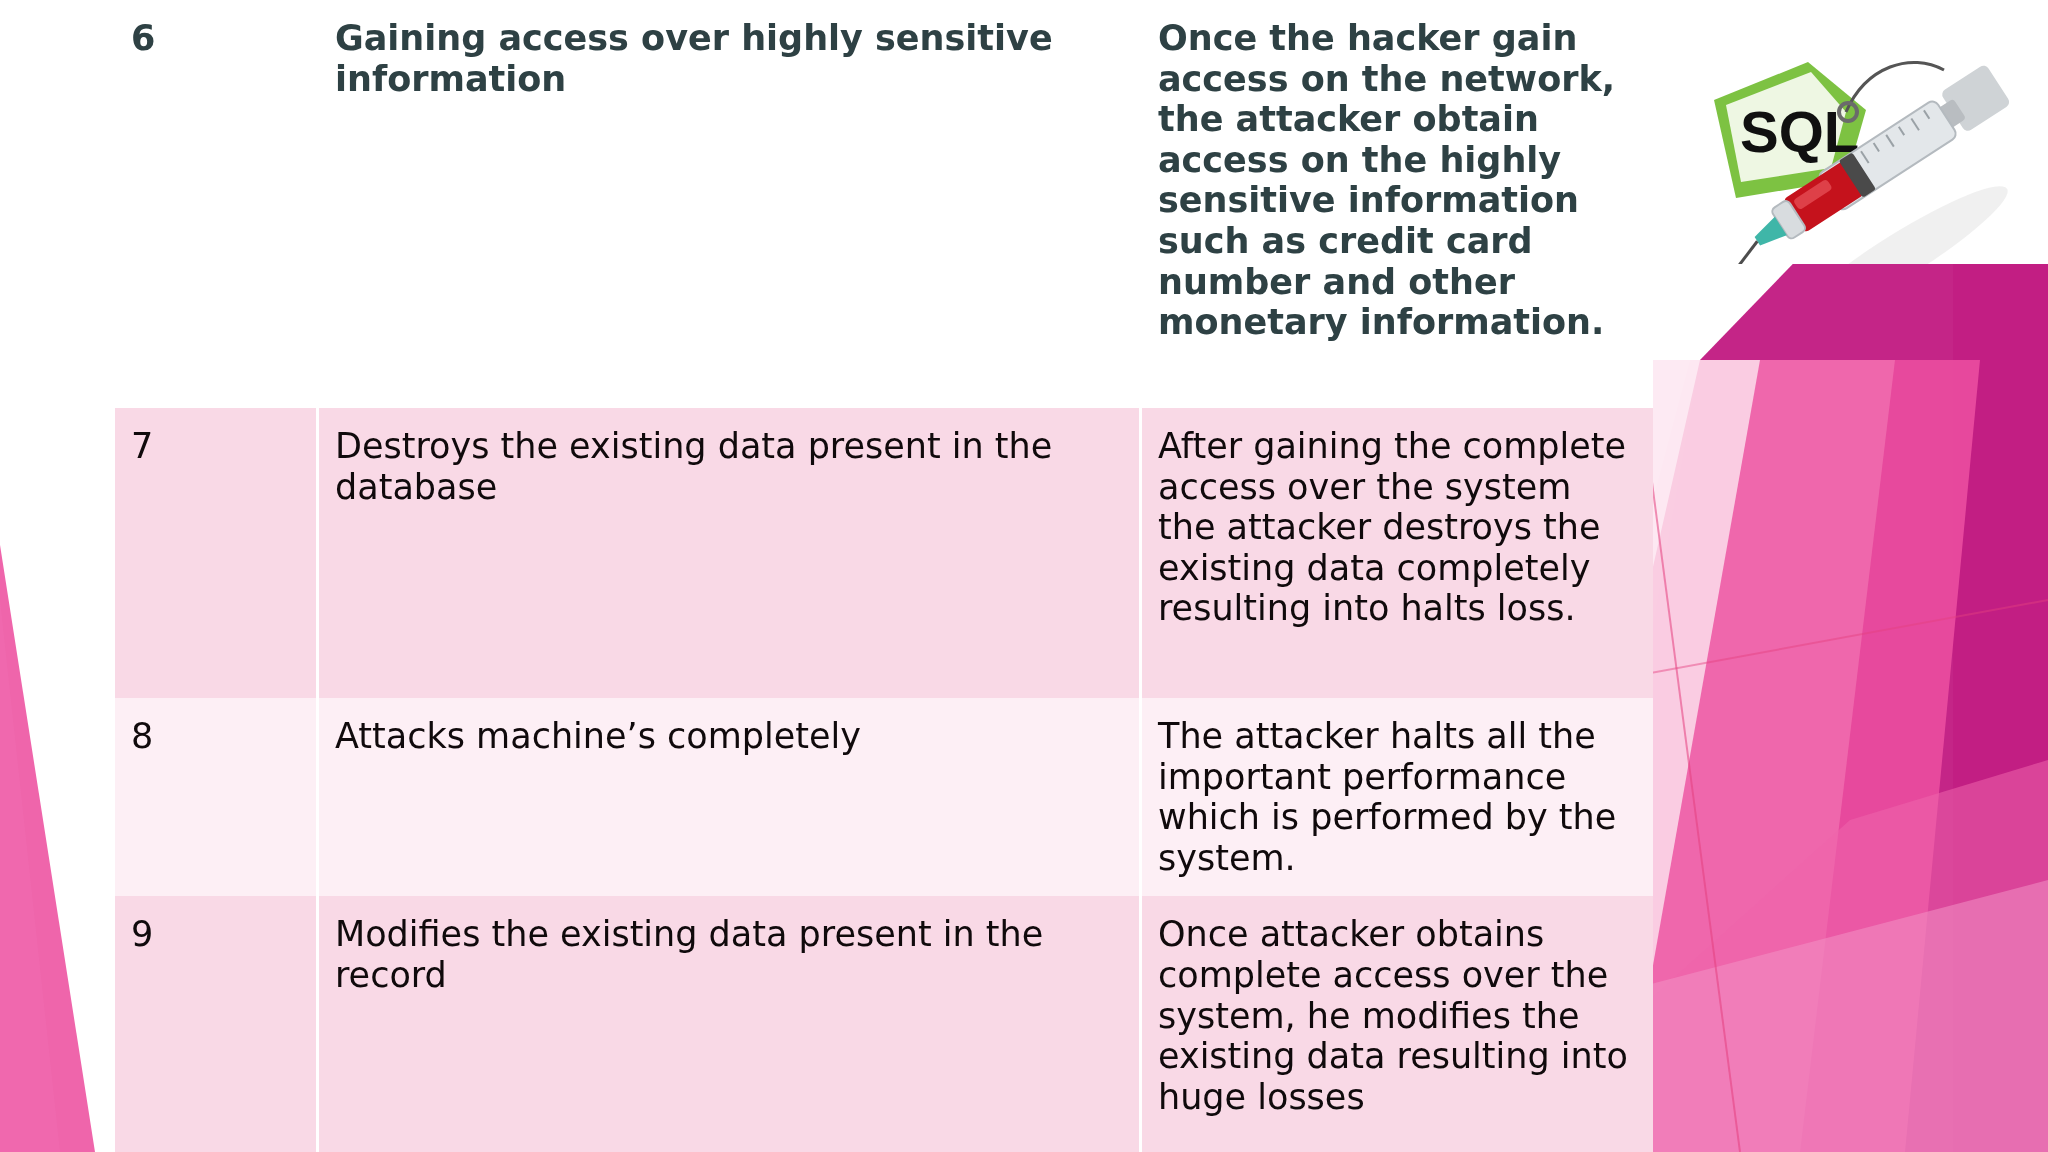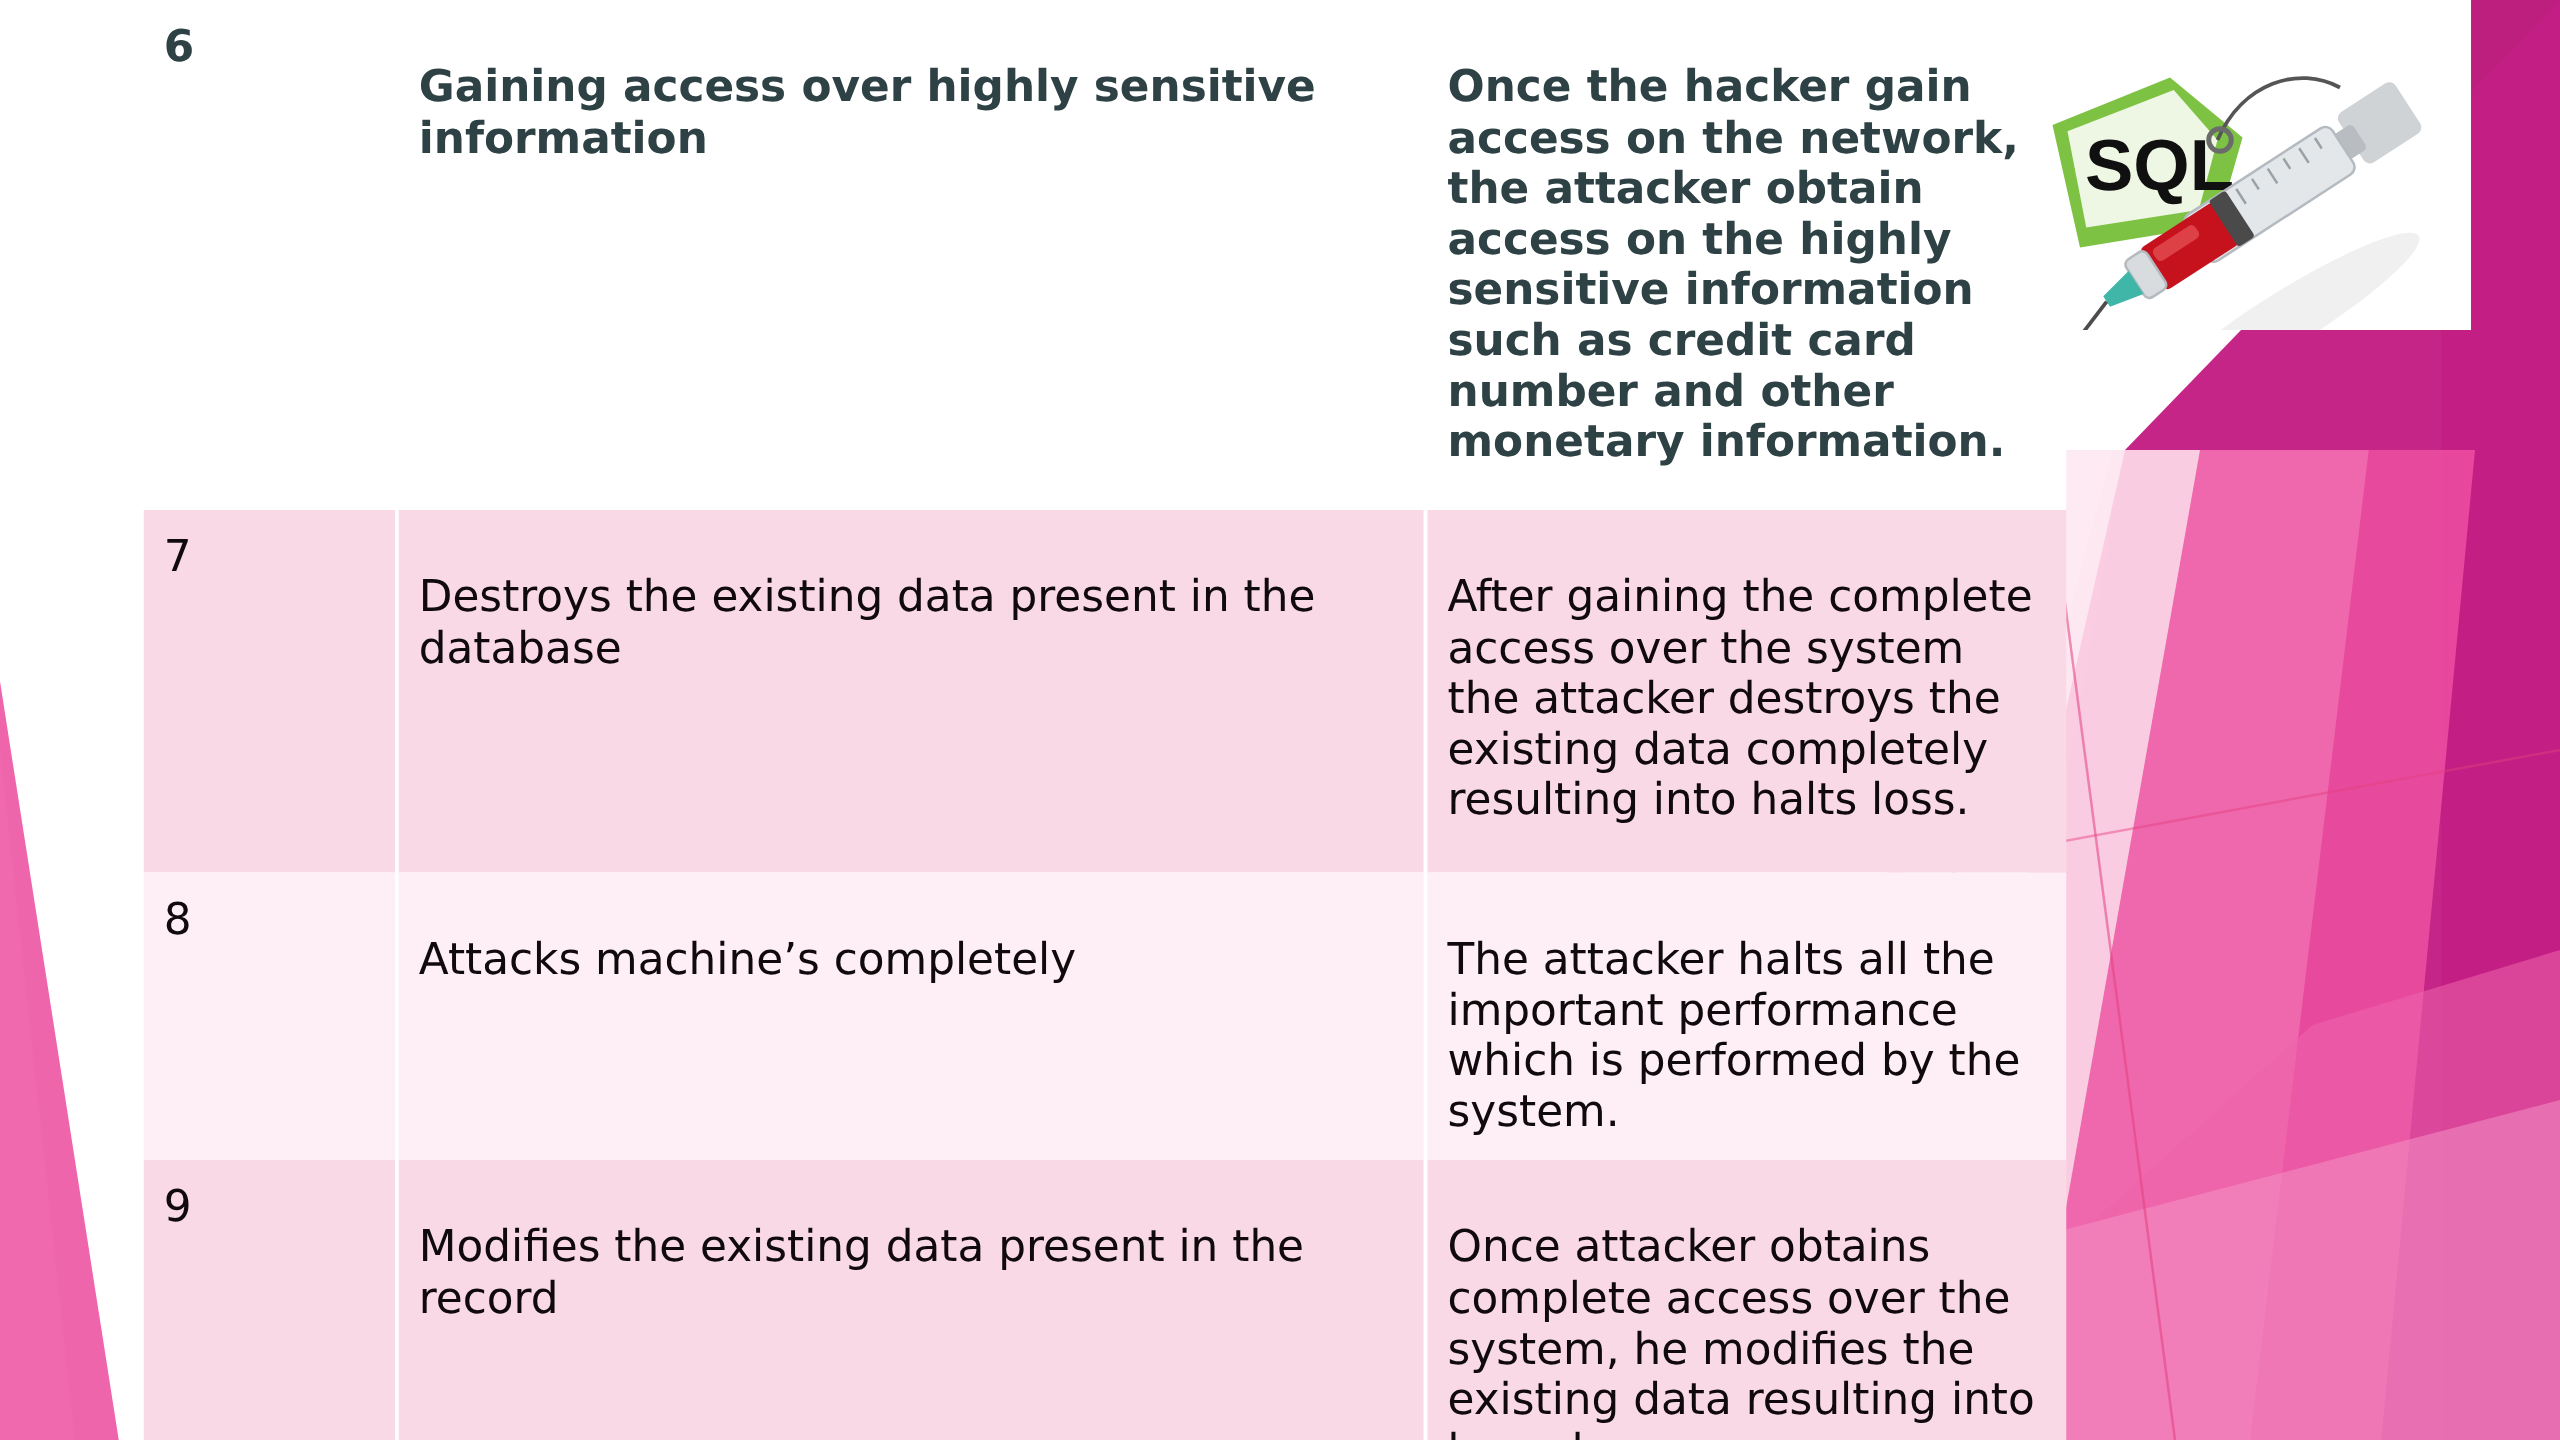--- a/index.html
+++ b/index.html
@@ -27,21 +27,21 @@
     position: absolute;
     inset: 0;
     width: 2048px;
     height: 1152px;
     pointer-events: none;
   }
 
   
   #sql-image {
     position: absolute;
-    left: 1624px;
+    left: 1696px;
     top: 0px;
     width: 353px;
     height: 264px;
     background: #4d7c0f;
     overflow: hidden;
     z-index: 5;
   }
   #sql-image svg { display: block; }
 
   
@@ -94,21 +94,21 @@
   tr.row-palepink td.col-title,
   tr.row-palepink td.col-desc {
     border-left: 3px solid #ffffff;
   }
   tr.row-white td.col-title,
   tr.row-white td.col-desc {
     border-left: 3px solid #ffffff;
   }
 
   .cell-num   { display: block; }
-  .cell-text  { display: block; margin-top: 32px; }
+  .cell-text  { display: block; }
 
   
   tr.r6 td { height: 372px; }
   tr.r7 td { height: 254px; }
   tr.r8 td { height: 154px; }
   tr.r9 td { height: 228px; }
 </style>
 </head>
 <body>
 

